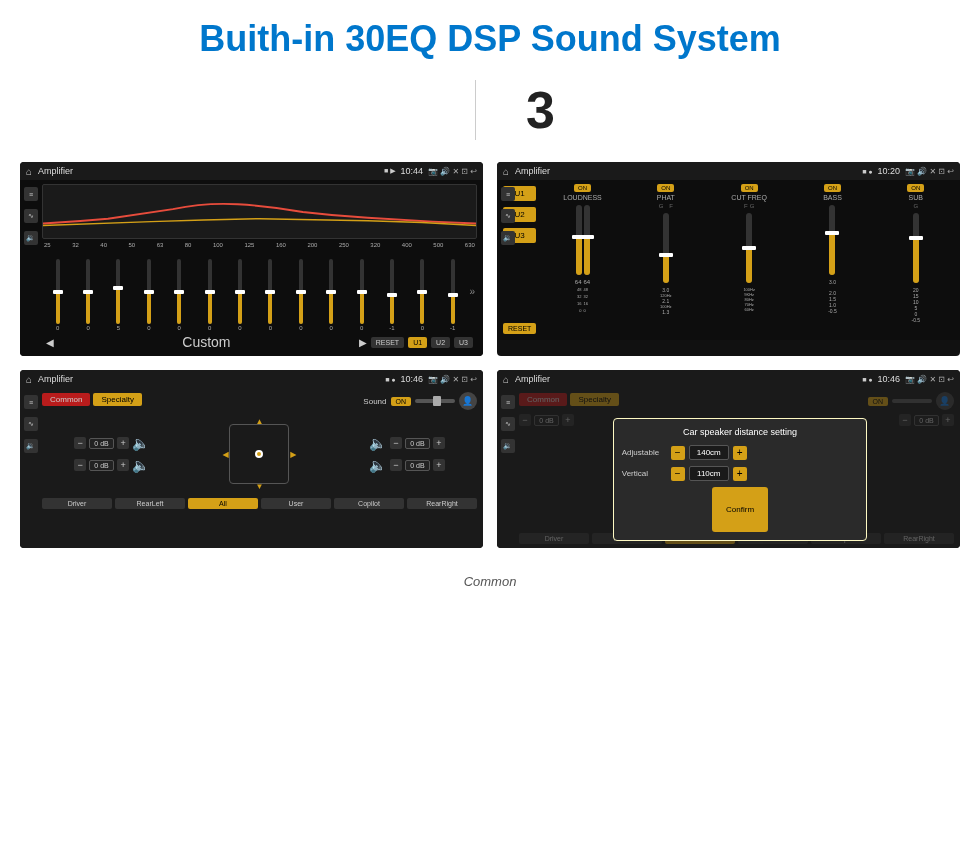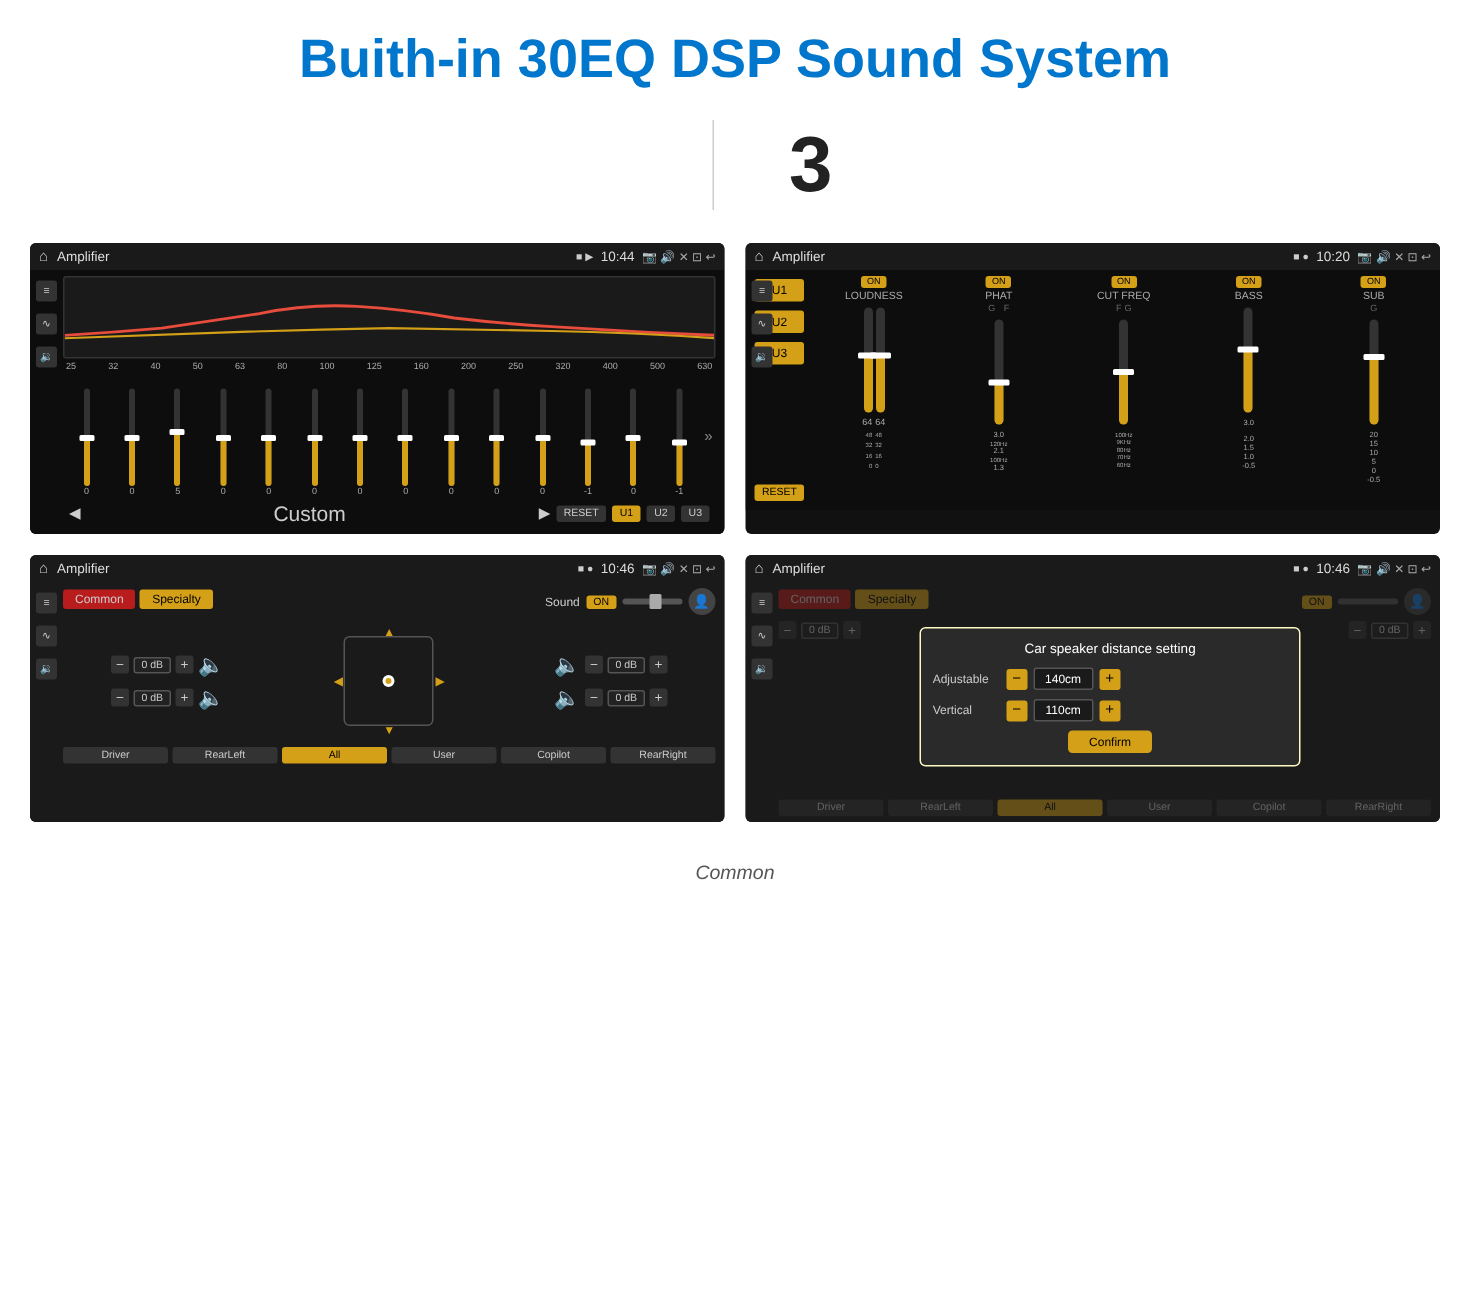--- a/index.html
+++ b/index.html
@@ -350,21 +350,21 @@
       font-size: 8px;
       padding: 2px 6px;
       border-radius: 2px;
       min-width: 40px;
       text-align: center;
     }
     .ds-confirm-btn {
       background: #d4a017;
       color: #000;
       font-size: 8px;
-      padding: 3px 14px;
+      padding: 18px 14px;
       border-radius: 3px;
       text-align: right;
       margin: 4px auto 0;
       display: block;
       width: fit-content;
     }
 
     
     .screen-left-controls {
       position: absolute;

